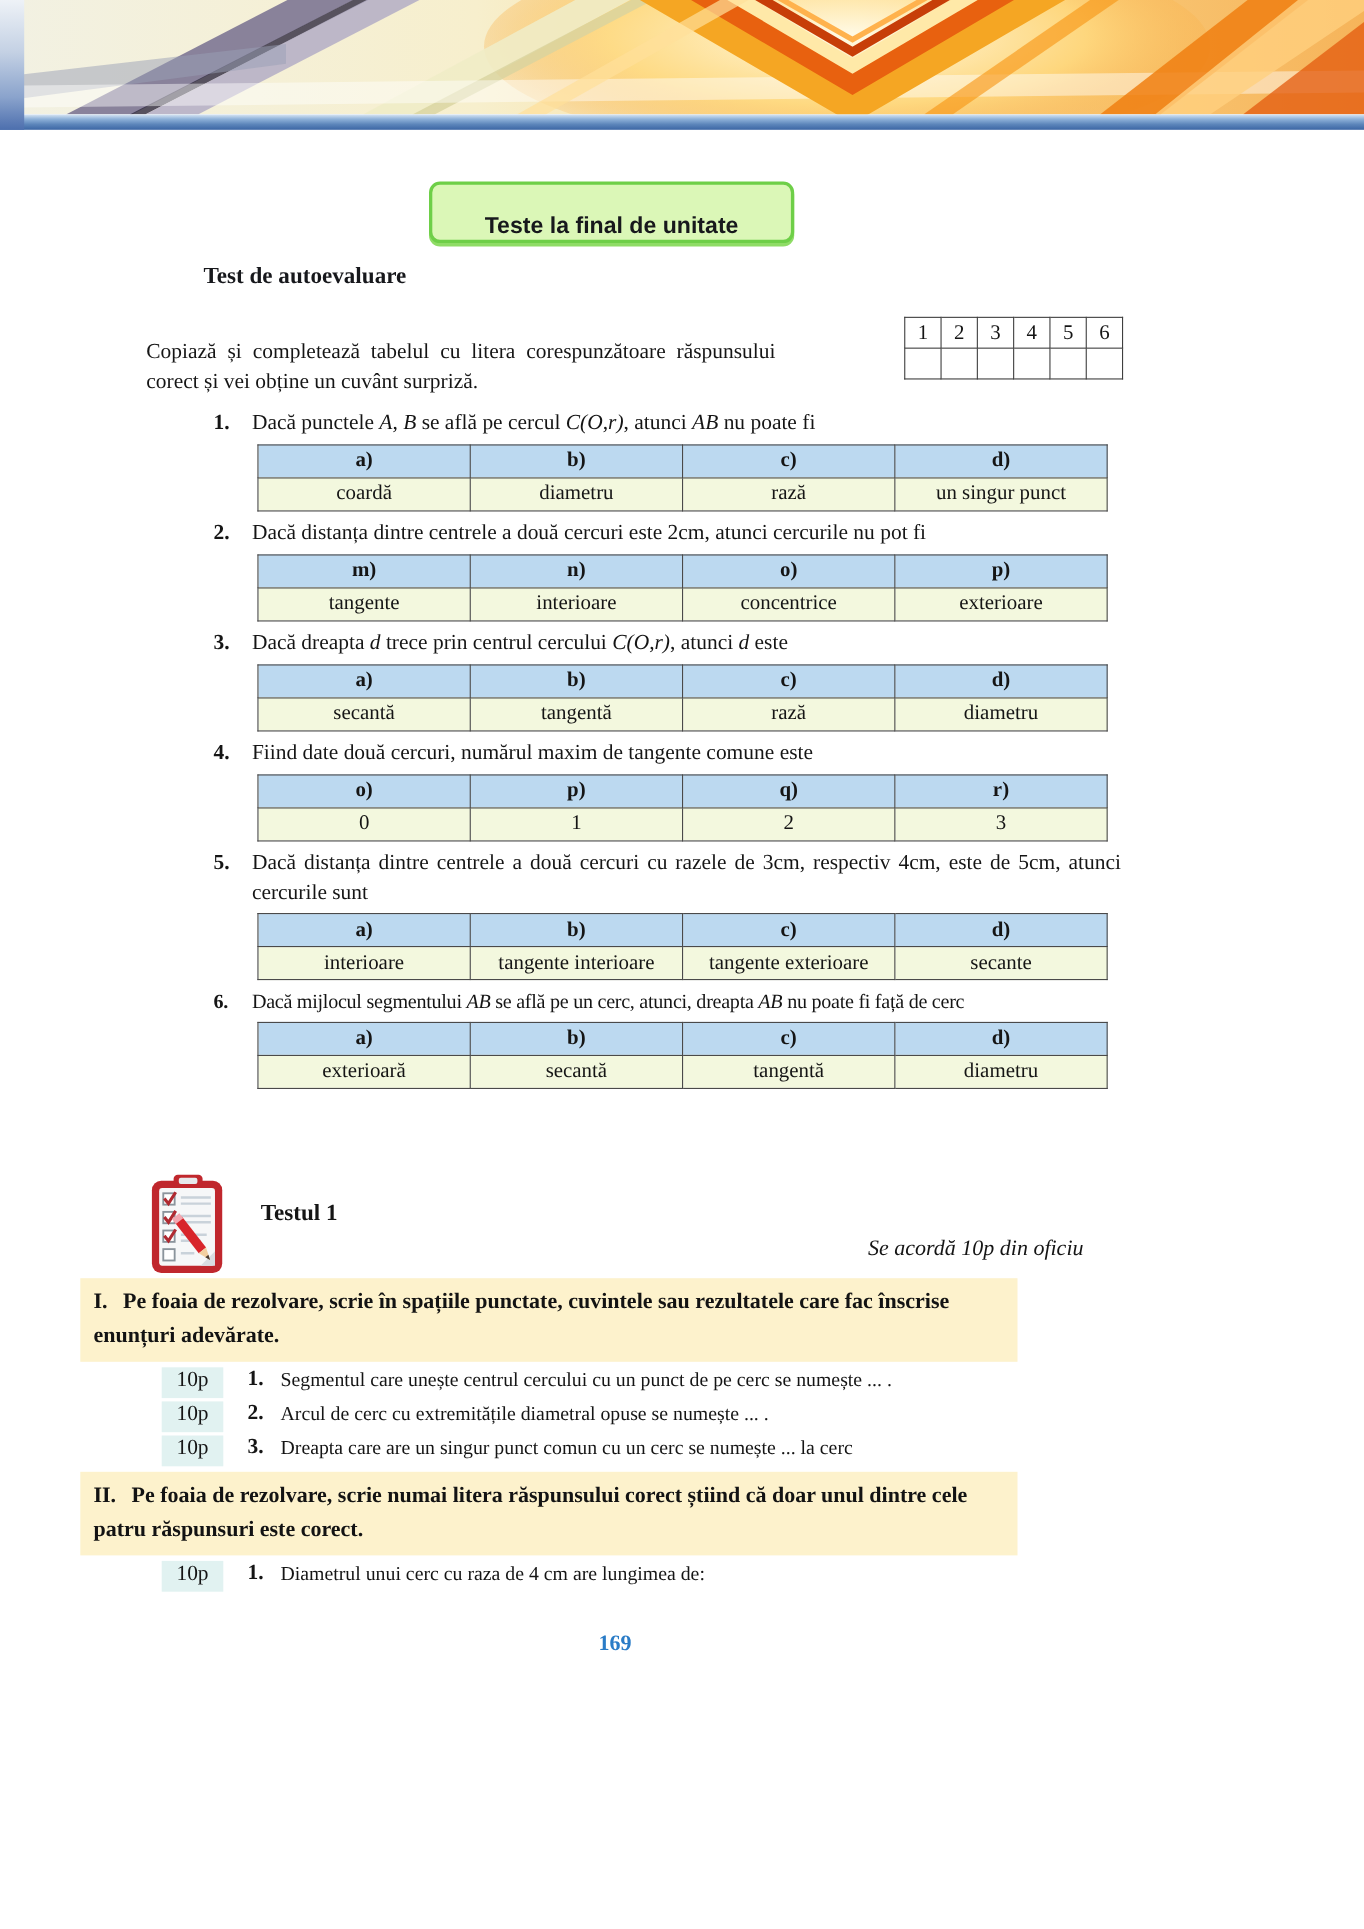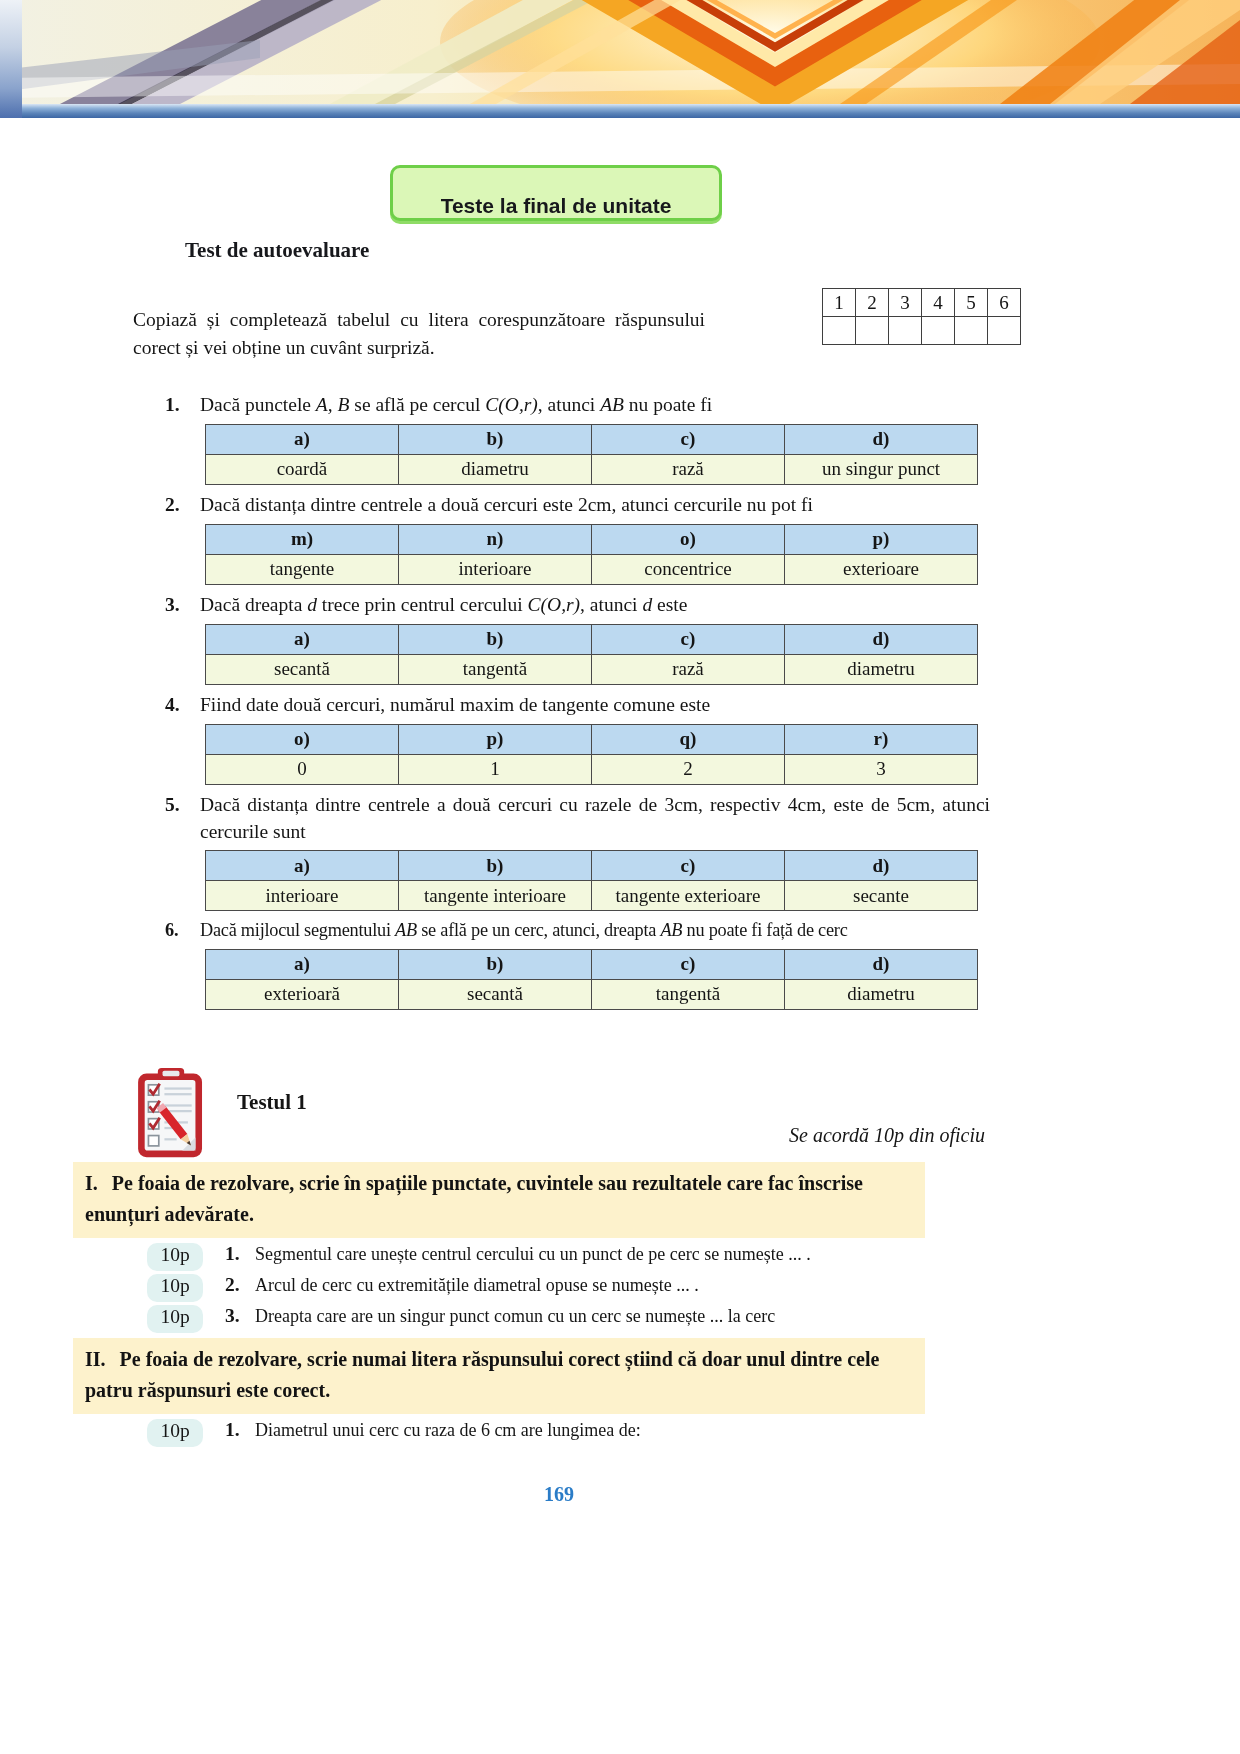--- a/index.html
+++ b/index.html
@@ -25,21 +25,21 @@
 
   .intro{position:absolute;left:133px;top:306px;width:572px;font-size:19.5px;line-height:1.42;
          text-align:justify;}
 
   
   .answer-grid{position:absolute;left:822px;top:288px;border-collapse:collapse;}
   .answer-grid td{width:32px;height:27px;border:1.6px solid #3f3f3f;background:#ffffff;
                   text-align:center;font-size:19px;padding:0;}
 
   
-  .questions{position:absolute;left:0;top:392px;width:1176px;}
+  .questions{position:absolute;left:0;top:372px;width:1176px;padding-left:29px;}
   .q{margin-bottom:7px;}
   .q-line{padding-left:200px;width:790px;text-indent:-35px;font-size:19.5px;line-height:1.38;
           text-align:justify;margin-bottom:5px;}
   .q-num{display:inline-block;width:35px;text-indent:0;font-weight:bold;}
   .var{font-style:italic;}
   .q-condensed .q-line{font-size:18.3px;letter-spacing:-0.25px;width:810px;}
   .q-table{border-collapse:collapse;margin-left:205px;width:773px;table-layout:fixed;}
   .q-table th,.q-table td{border:1.6px solid #4a4a4a;height:27px;text-align:center;
                           font-size:19px;padding:1px 4px;}
   .q-table th{background:#bcd9f0;font-weight:bold;}
@@ -51,21 +51,21 @@
   .clipboard{position:absolute;left:133px;top:4px;width:76px;height:94px;}
   .test-title{position:absolute;left:237px;top:28px;font-weight:bold;font-size:21px;}
   .bonus-note{position:absolute;left:133px;top:62px;width:852px;text-align:right;
               font-style:italic;font-size:20px;}
   .sec{margin-left:73px;width:852px;box-sizing:border-box;background:#fdf2cc;
        padding:6px 14px 8px 12px;font-weight:bold;font-size:20px;line-height:1.55;color:#131313;}
   .sec-prefix{display:inline-block;margin-right:14px;}
   .items{margin:5px 0 3px 0;}
   .item{display:flex;align-items:flex-start;margin:1px 0 1px 147px;height:30px;}
   .pts{background:#e1f2f1;width:56px;text-align:center;font-size:19.5px;padding-top:1px;height:28px;
-       box-sizing:border-box;border-radius:10px;}
+       box-sizing:border-box;}
   .inum{font-weight:bold;font-size:19.5px;margin-left:22px;width:30px;}
   .itext{font-size:18px;padding-top:0.5px;}
   .page-num{margin:34px 0 0 133px;width:852px;text-align:center;font-weight:bold;font-size:20px;
             color:#2a7cc7;}
 </style>
 </head>
 <body>
 
 <div class="page">
 
@@ -331,20 +331,20 @@
     </div>
 
     <div class="sec">
       <span class="sec-prefix">II.</span><span>Pe foaia de rezolvare, scrie numai litera răspunsului corect știind că doar unul dintre cele patru răspunsuri este corect.</span>
     </div>
 
     <div class="items">
       <div class="item">
         <span class="pts">10p</span>
         <span class="inum">1.</span>
-        <span class="itext">Diametrul unui cerc cu raza de 6 cm are lungimea de:</span>
+        <span class="itext">Diametrul unui cerc cu raza de 4 cm are lungimea de:</span>
       </div>
     </div>
 
     <div class="page-num">169</div>
   </div>
 
 </div>
 
 </body></html>

